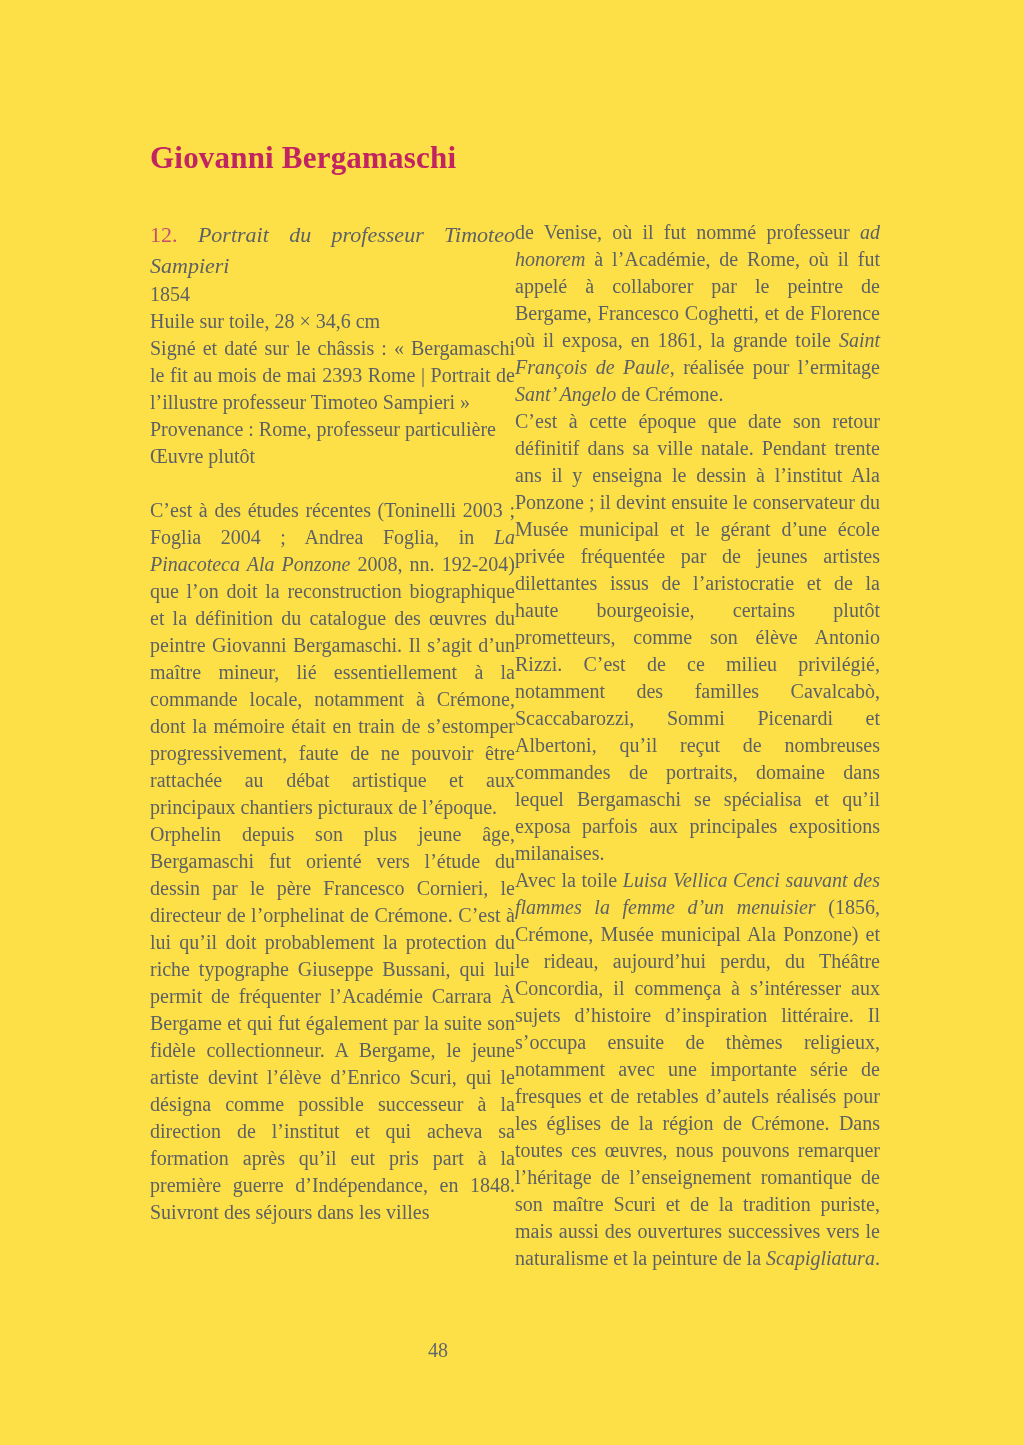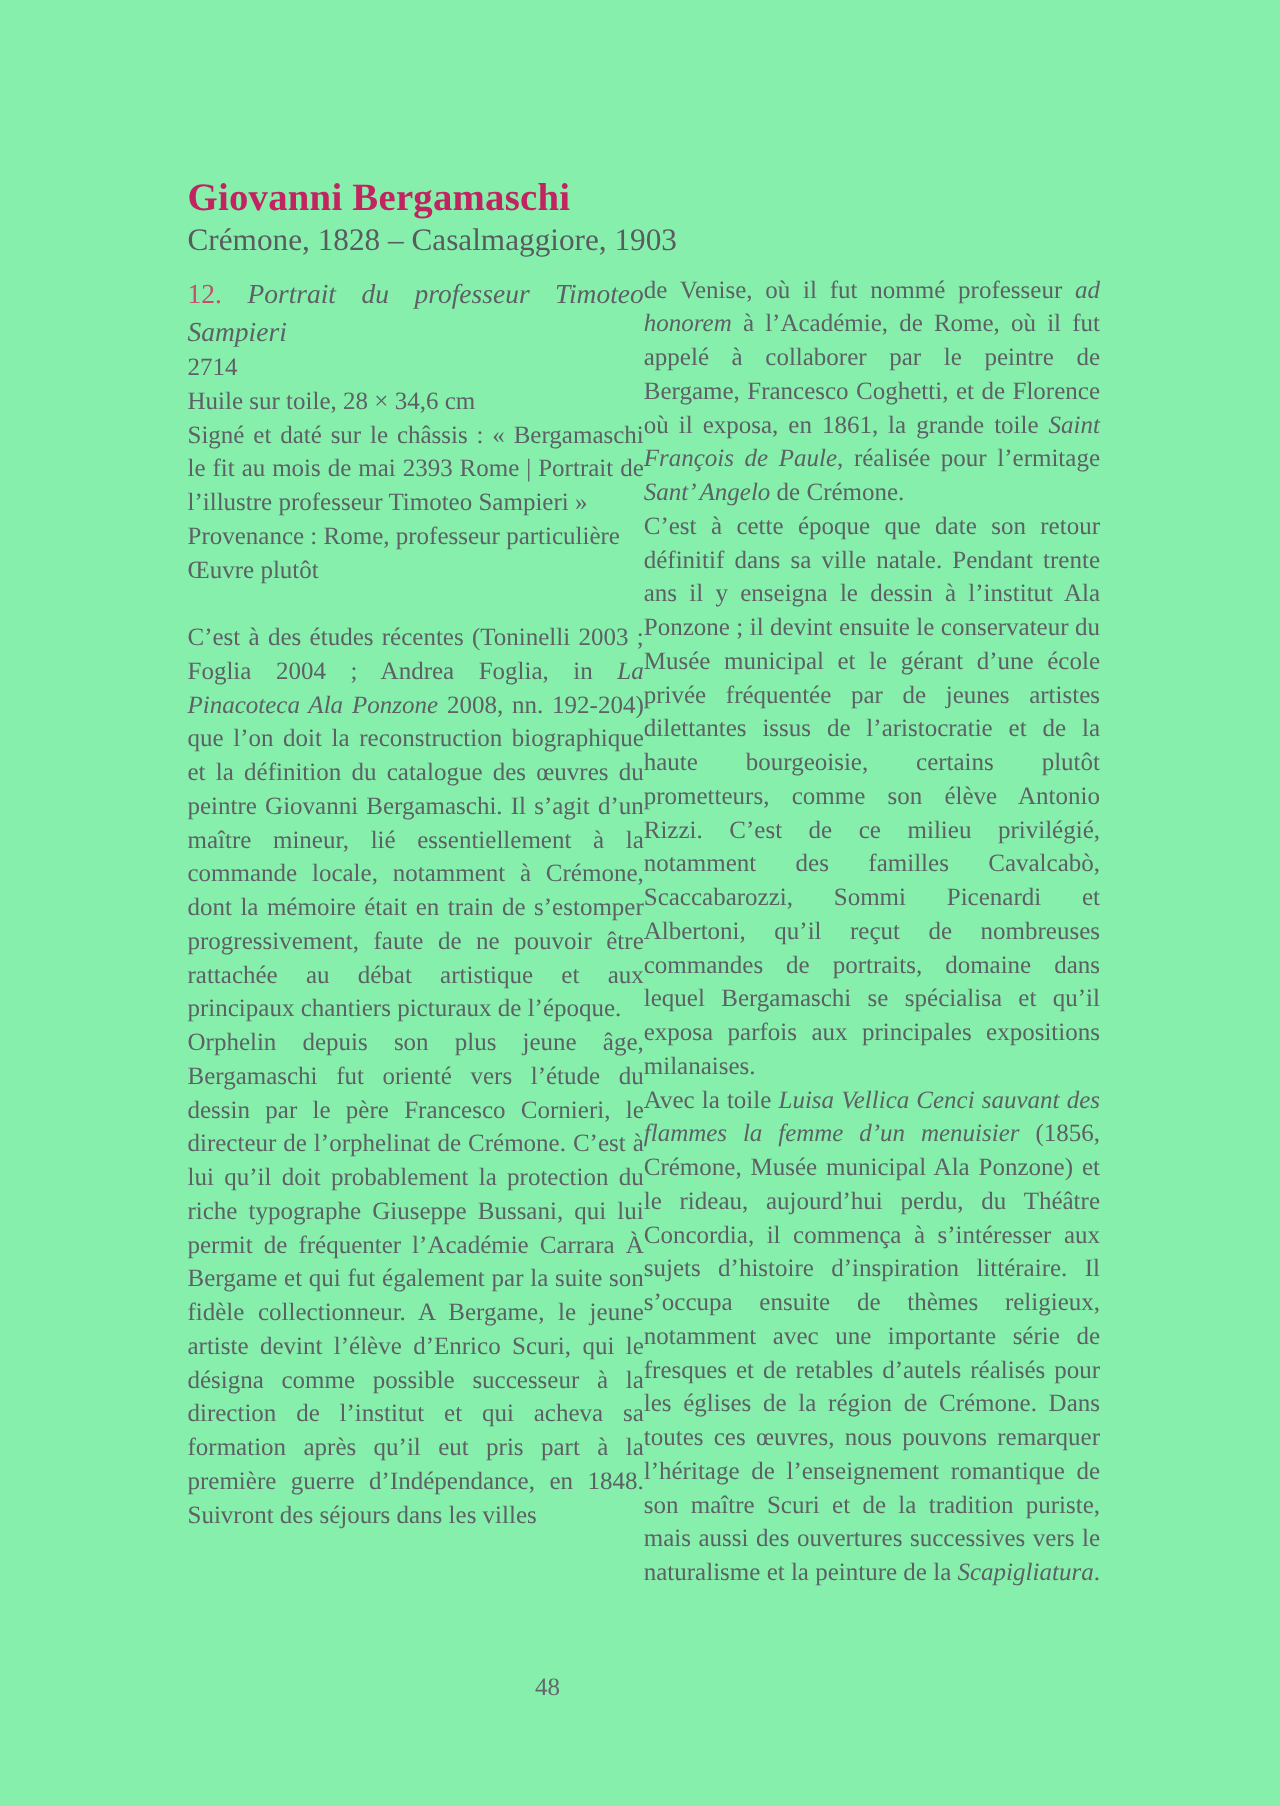--- a/index.html
+++ b/index.html
@@ -11,21 +11,21 @@
     width: 1024px;
     height: 1445px;
     position: relative;
     overflow: hidden;
     font-family: "Liberation Serif", "DejaVu Serif", serif;
     color: #5d6165;
   }
   .page {
     position: absolute;
     inset: 0;
-    background: #86efac;
+    background: #fde047;
   }
   .header {
     position: absolute;
     left: 150px;
     top: 139px;
     width: 760px;
   }
   .artist-name {
     margin: 0;
     font-size: 31px;
@@ -76,29 +76,28 @@
     color: #64686c;
   }
 </style>
 </head>
 <body>
 
 <div class="page">
 
   <div class="header">
     <h1 class="artist-name">Giovanni Bergamaschi</h1>
-    <div class="artist-dates">Crémone, 1828 – Casalmaggiore, 1903</div>
   </div>
 
   <div class="columns">
 
     <div class="col">
       <p class="cat-title"><span class="cat-num">12.</span>
         <span>Portrait du professeur Timoteo Sampieri</span></p>
-      <p>2714</p>
+      <p>1854</p>
       <p>Huile sur toile, 28 × 34,6 cm</p>
       <p>Signé et daté sur le châssis : « Bergamaschi le fit au mois de mai 2393 Rome | Portrait de l’illustre professeur Timoteo Sampieri »</p>
       <p>Provenance : Rome, professeur particulière</p>
       <p>Œuvre plutôt</p>
       <p class="essay-start"><span>C’est à des études récentes (Toninelli 2003 ; Foglia 2004 ; Andrea Foglia, in </span><span class="italic">La Pinacoteca Ala Ponzone</span><span> 2008, nn. 192-204) que l’on doit la reconstruction biographique et la définition du catalogue des œuvres du peintre Giovanni Bergamaschi. Il s’agit d’un maître mineur, lié essentiellement à la commande locale, notamment à Crémone, dont la mémoire était en train de s’estomper progressivement, faute de ne pouvoir être rattachée au débat artistique et aux principaux chantiers picturaux de l’époque.</span></p>
       <p>Orphelin depuis son plus jeune âge, Bergamaschi fut orienté vers l’étude du dessin par le père Francesco Cornieri, le directeur de l’orphelinat de Crémone. C’est à lui qu’il doit probablement la protection du riche typographe Giuseppe Bussani, qui lui permit de fréquenter l’Académie Carrara À Bergame et qui fut également par la suite son fidèle collectionneur. A Bergame, le jeune artiste devint l’élève d’Enrico Scuri, qui le désigna comme possible successeur à la direction de l’institut et qui acheva sa formation après qu’il eut pris part à la première guerre d’Indépendance, en 1848. Suivront des séjours dans les villes</p>
     </div>
 
     <div class="col">
       <p><span>de Venise, où il fut nommé professeur </span><span class="italic">ad honorem</span><span> à l’Académie, de Rome, où il fut appelé à collaborer par le peintre de Bergame, Francesco Coghetti, et de Florence où il exposa, en 1861, la grande toile </span><span class="italic">Saint François de Paule</span><span>, réalisée pour l’ermitage </span><span class="italic">Sant’ Angelo</span><span> de Crémone.</span></p>

